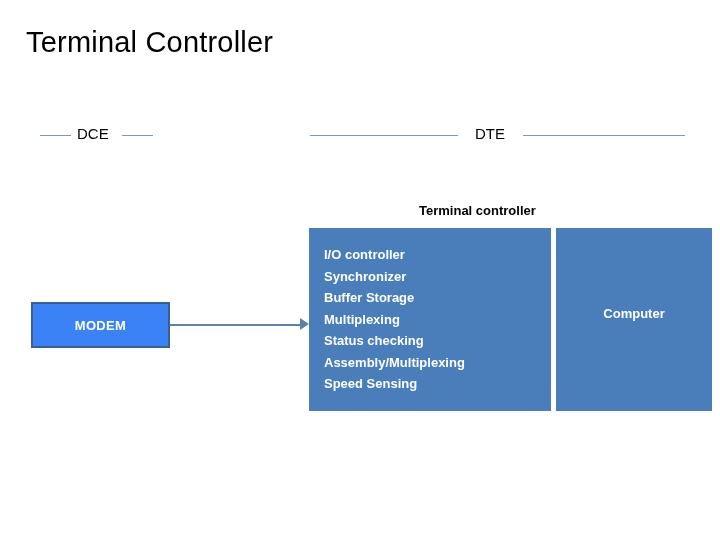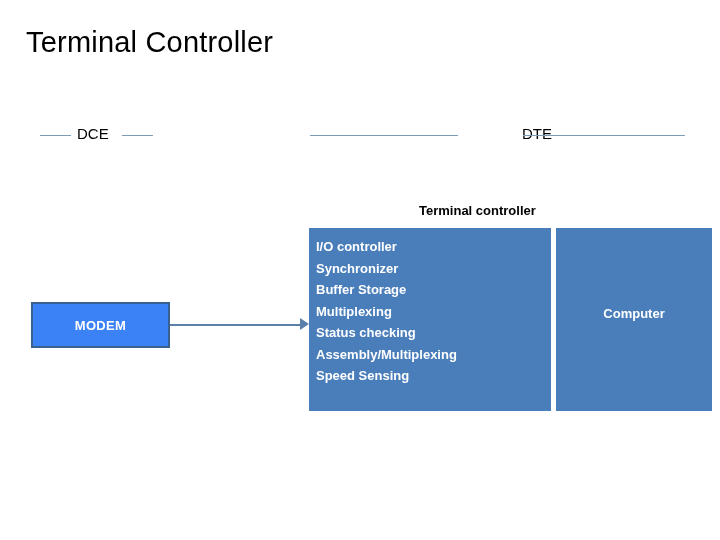--- a/index.html
+++ b/index.html
@@ -44,21 +44,21 @@
     font-weight: 400;
     color: #000000;
     white-space: nowrap;
   }
 
   #dce-rule-left  { left: 40px;  top: 135px; width: 31px; }
   #dce-label      { left: 77px;  top: 125px; }
   #dce-rule-right { left: 122px; top: 135px; width: 31px; }
 
   #dte-rule-left  { left: 310px; top: 135px; width: 148px; }
-  #dte-label      { left: 475px; top: 125px; margin-left: 47px; }
+  #dte-label      { left: 475px; top: 125px; }
   #dte-rule-right { left: 523px; top: 135px; width: 162px; }
 
   
   #terminal-controller-caption {
     position: absolute;
     left: 419px;
     top: 203px;
     font-size: 13px;
     font-weight: bold;
     color: #000000;
@@ -112,21 +112,21 @@
     left: 309px;
     top: 228px;
     width: 242px;
     height: 183px;
     background: #4a7ebb;
     box-sizing: border-box;
     padding: 8px 0 0 7px;
   }
   #controller-list {
     list-style: none;
-    margin: 0;
+    margin: 8px;
     padding: 0;
   }
   #controller-list li {
     font-size: 13px;
     font-weight: bold;
     color: #ffffff;
     line-height: 21.5px;
     white-space: nowrap;
   }
 

